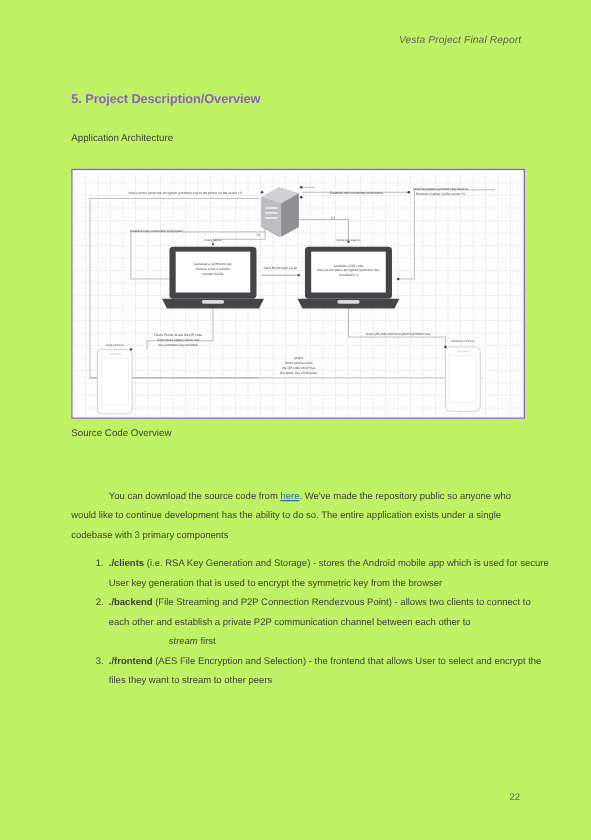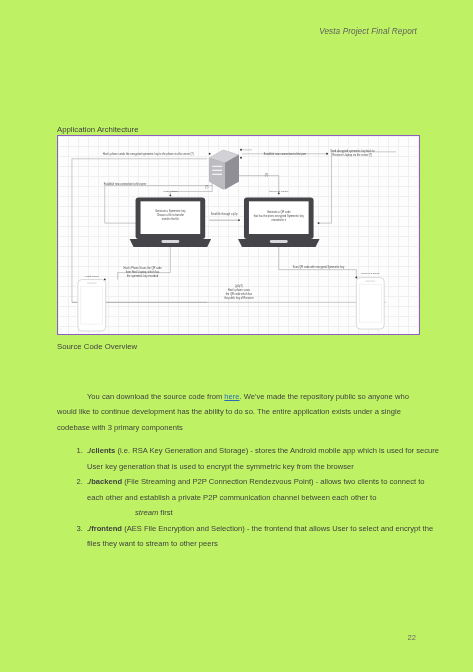--- a/index.html
+++ b/index.html
@@ -40,21 +40,21 @@
     font-weight: bold;
     color: #8e5ec2;
     letter-spacing: -.05px;
   }
   .subheading {
     position: absolute;
     left: 57px;
     font-size: 7.8px;
     color: #3f3f3f;
   }
-  #sub-app-arch { top: 106px; margin-top: 19px; }
+  #sub-app-arch { top: 106px; }
   #sub-src-overview { top: 342px; }
 
   
   .diagram {
     position: absolute;
     left: 57px;
     top: 135px;
     width: 363px;
     height: 200px;
     border: 1.3px solid #8e5ec2;
@@ -119,20 +119,21 @@
     color: #6a6a6a;
   }
 </style>
 </head>
 <body>
 
 <div class="page">
 
   <div class="running-header">Vesta Project Final Report</div>
 
+  <div class="section-heading">5. Project Description/Overview</div>
 
   <div class="subheading" id="sub-app-arch">Application Architecture</div>
 
   <div class="diagram">
     <svg viewBox="0 0 363 200" preserveAspectRatio="none">
 
       <path class="wire" d="M14 23 L14 168 L150 168"></path>
       <path class="wire" d="M14 23 L150 23"></path>
 
       <path class="wire" d="M14 168 L330 168"></path>

